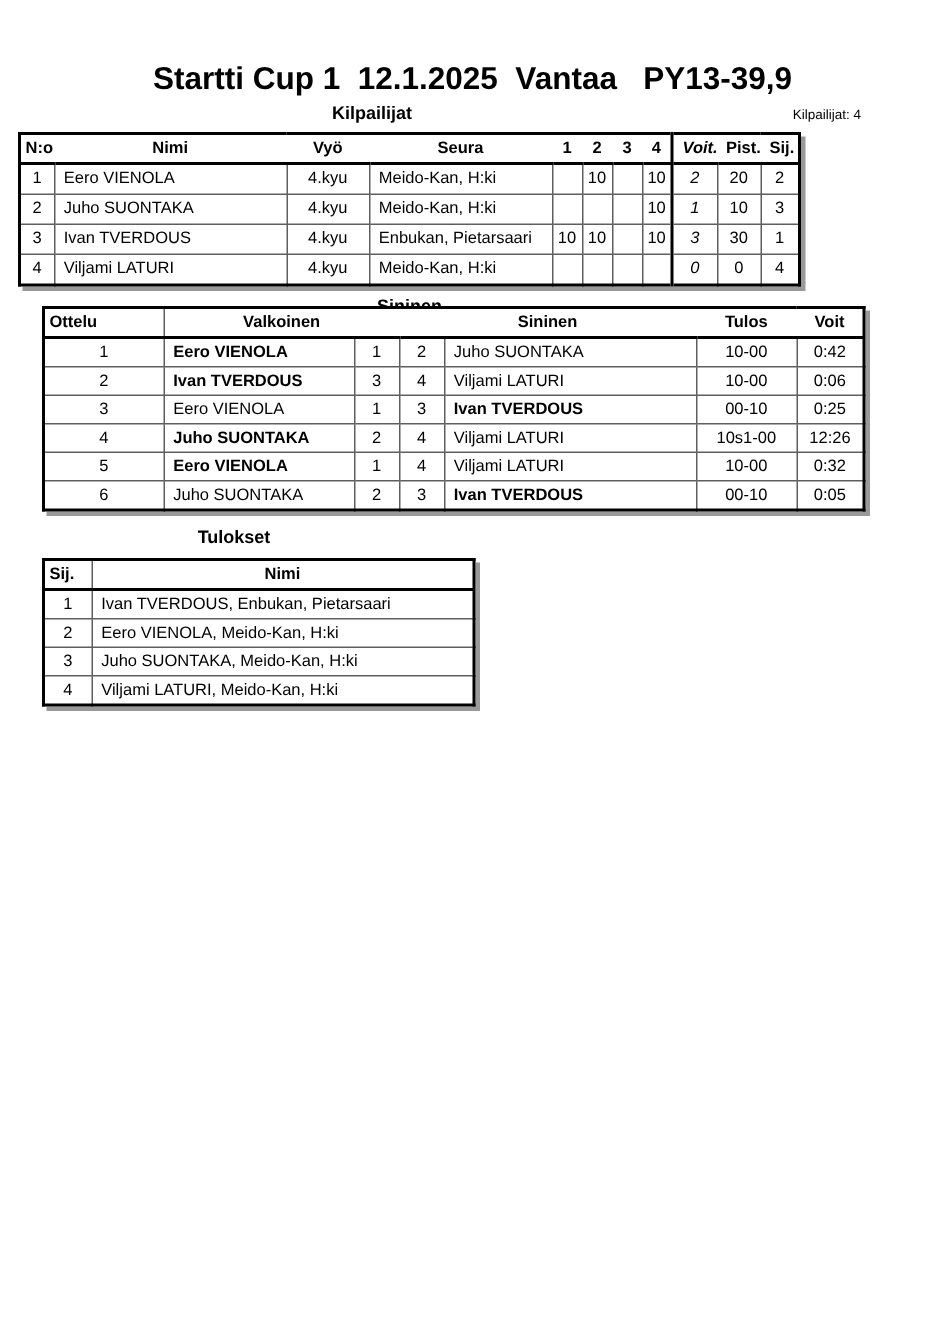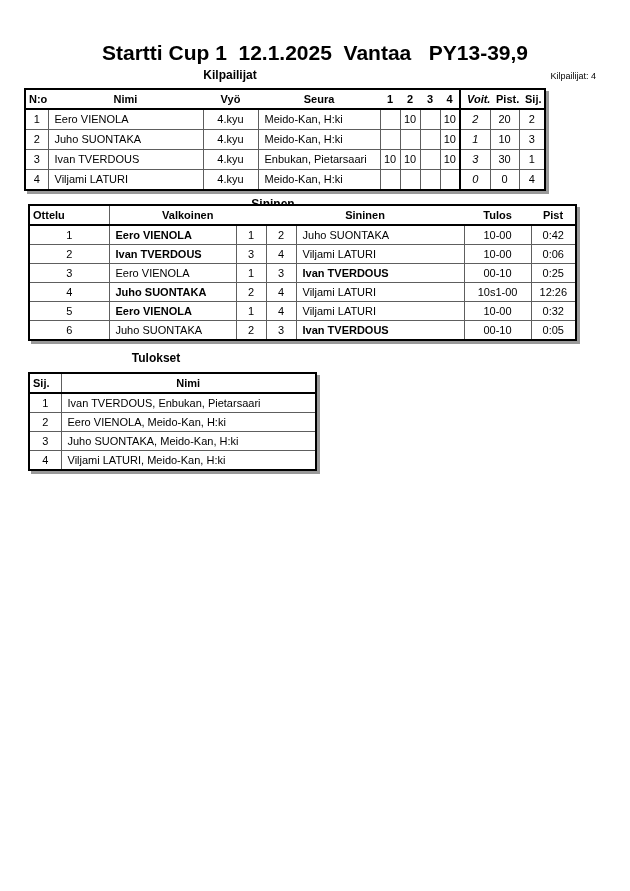--- a/index.html
+++ b/index.html
@@ -8,31 +8,31 @@
     font-family:"Liberation Sans", sans-serif; position:relative; overflow:hidden;
   }
   .page-title {
     position:absolute; top:41px; left:0; width:630px; text-align:center;
     font-size:21px; font-weight:bold; white-space:pre;
   }
   .sec-title {
     position:absolute; font-size:12px; font-weight:bold;
     transform:translateX(-50%); white-space:nowrap;
   }
-  #kilp-title { left:230px; top:68px; }
+  #kilp-title { left:248px; top:68px; }
   #ott-title  { left:273px; top:197px; }
   #tul-title  { left:156px; top:351px; }
-  .comp-count { position:absolute; top:71px; right:34px; font-size:9px; }
+  .comp-count { position:absolute; top:71px; right:56px; font-size:9px; }
 
   table {
     position:absolute; border-collapse:collapse; table-layout:fixed;
     border:2px solid #000; box-shadow:3px 3px 0 #999; background:#fff;
     font-size:11px;
   }
-  #t1 { left:24px; top:88px;  width:520px; }
+  #t1 { left:12px; top:88px;  width:520px; }
   #t2 { left:28px; top:204px; width:547px; }
   #t3 { left:28px; top:372px; width:287px; }
 
   td, th {
     border:1px solid #5e5e5e; padding:0 6px; height:18px; line-height:18px;
     white-space:nowrap; overflow:hidden; font-weight:normal; text-align:left;
   }
   #t1 tbody td { height:19px; line-height:19px; }
   thead th {
     border-top:none; border-left:none; border-right:none;
@@ -147,21 +147,21 @@
     <col style="width:168px">
       <col style="width:67px">
       <col style="width:45px">
   </colgroup>
   <thead>
     <tr>
       <th class="hl sep">Ottelu</th>
       <th colspan="2">Valkoinen</th>
       <th colspan="2">Sininen</th>
       <th>Tulos</th>
-      <th>Pist</th>
+      <th>Voit</th>
     </tr>
   </thead>
   <tbody>
     <tr>
       <td class="ctr">1</td>
       <td class="win">Eero VIENOLA</td>
       <td class="ctr">1</td>
       <td class="ctr">2</td>
       <td>Juho SUONTAKA</td>
       <td class="ctr">10-00</td>

